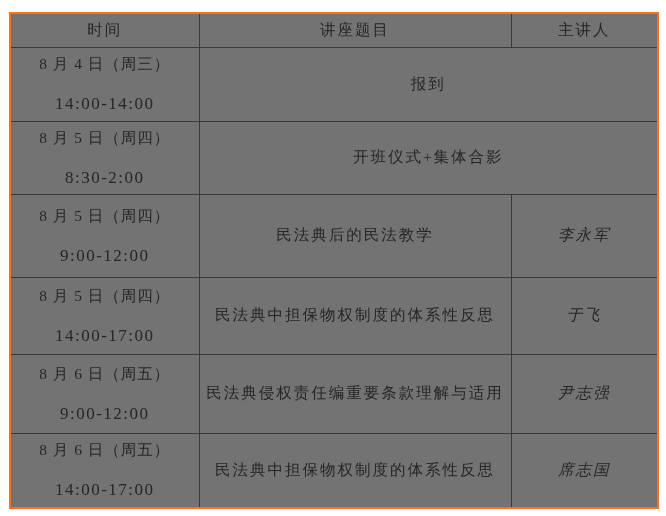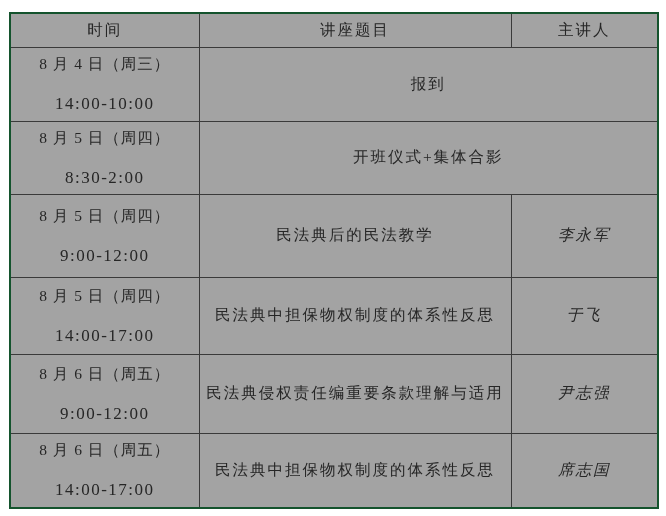--- a/index.html
+++ b/index.html
@@ -12,22 +12,22 @@
   }
   .sheet {
     position: absolute;
     left: 9px;
     top: 12px;
   }
   table.schedule {
     border-collapse: collapse;
     table-layout: fixed;
     width: 648px;
-    border: 2px solid #14532d;
-    background: #a3a3a3;
+    border: 2px solid #f97316;
+    background: #737373;
   }
   col.c-time    { width: 189px; }
   col.c-topic   { width: 312px; }
   col.c-speaker { width: 147px; }
   th, td {
     border: 1.5px solid #3a3a3a;
     padding: 0;
     text-align: center;
     vertical-align: middle;
     color: #262626;
@@ -90,21 +90,21 @@
         <th>时间</th>
         <th>讲座题目</th>
         <th>主讲人</th>
       </tr>
     </thead>
     <tbody>
       <tr>
         <td>
           <div class="dt-cell-inner">
             <span class="date-text">8 月 4 日（周三）</span>
-            <span class="time-text">14:00-10:00</span>
+            <span class="time-text">14:00-14:00</span>
           </div>
         </td>
         <td colspan="2">
           <span class="topic-text">报到</span>
         </td>
       </tr>
       <tr>
         <td>
           <div class="dt-cell-inner">
             <span class="date-text">8 月 5 日（周四）</span>

